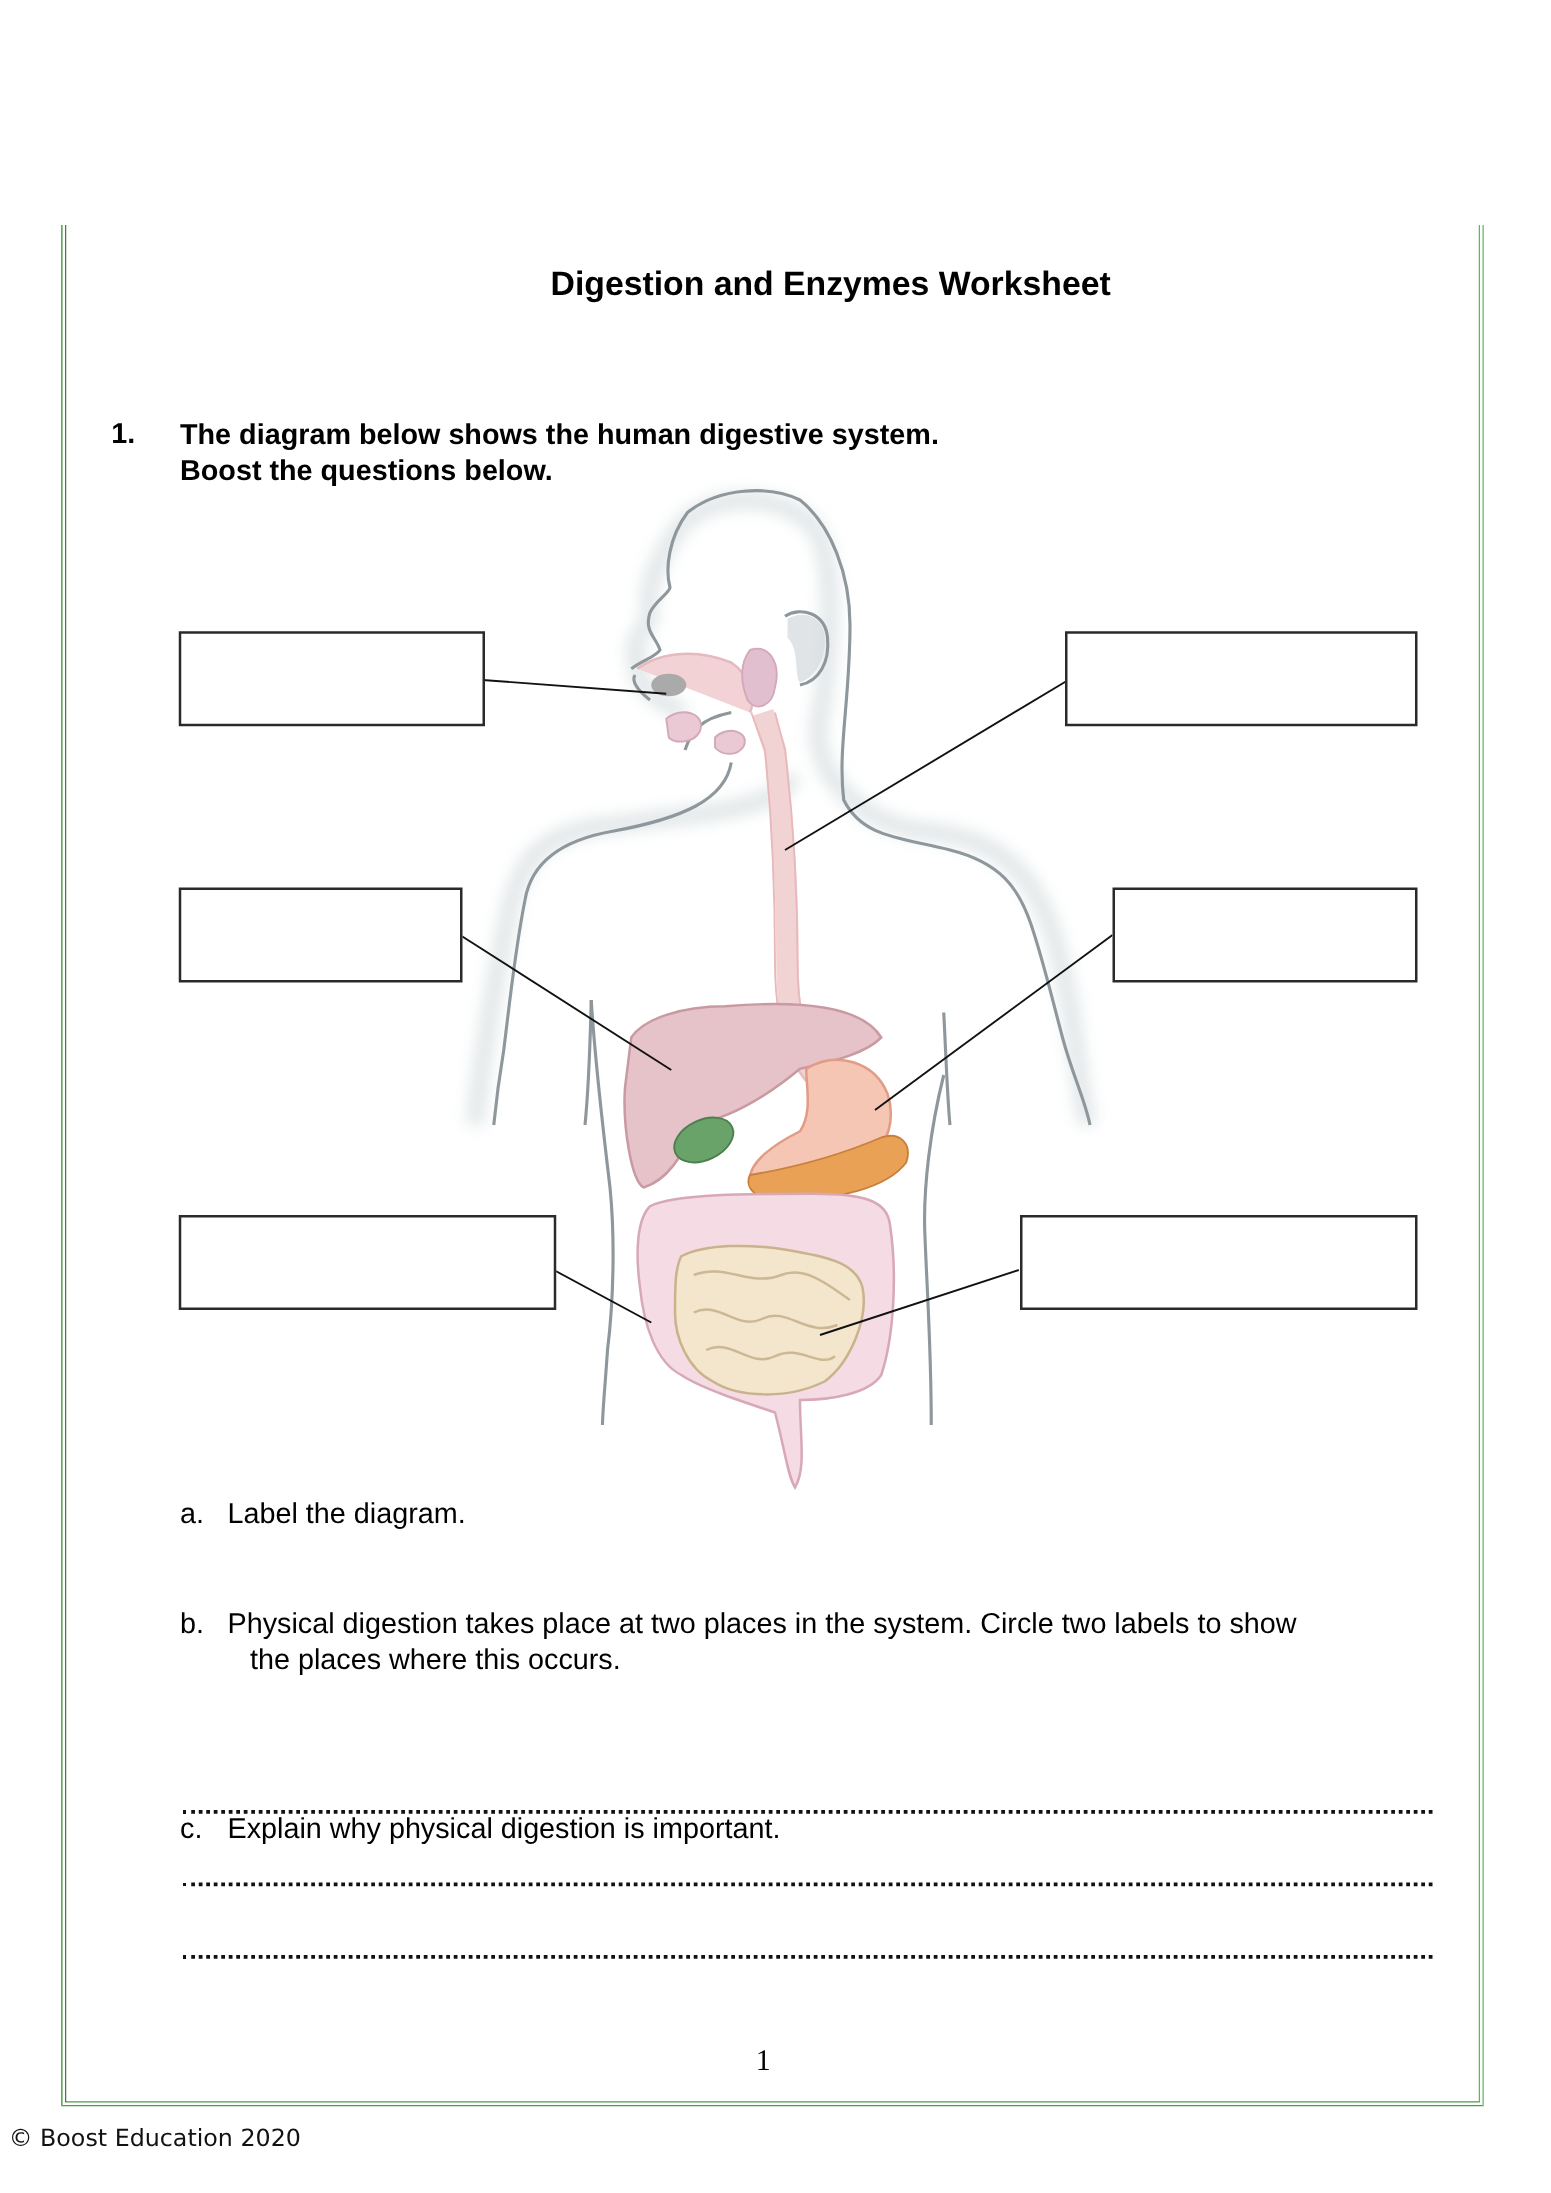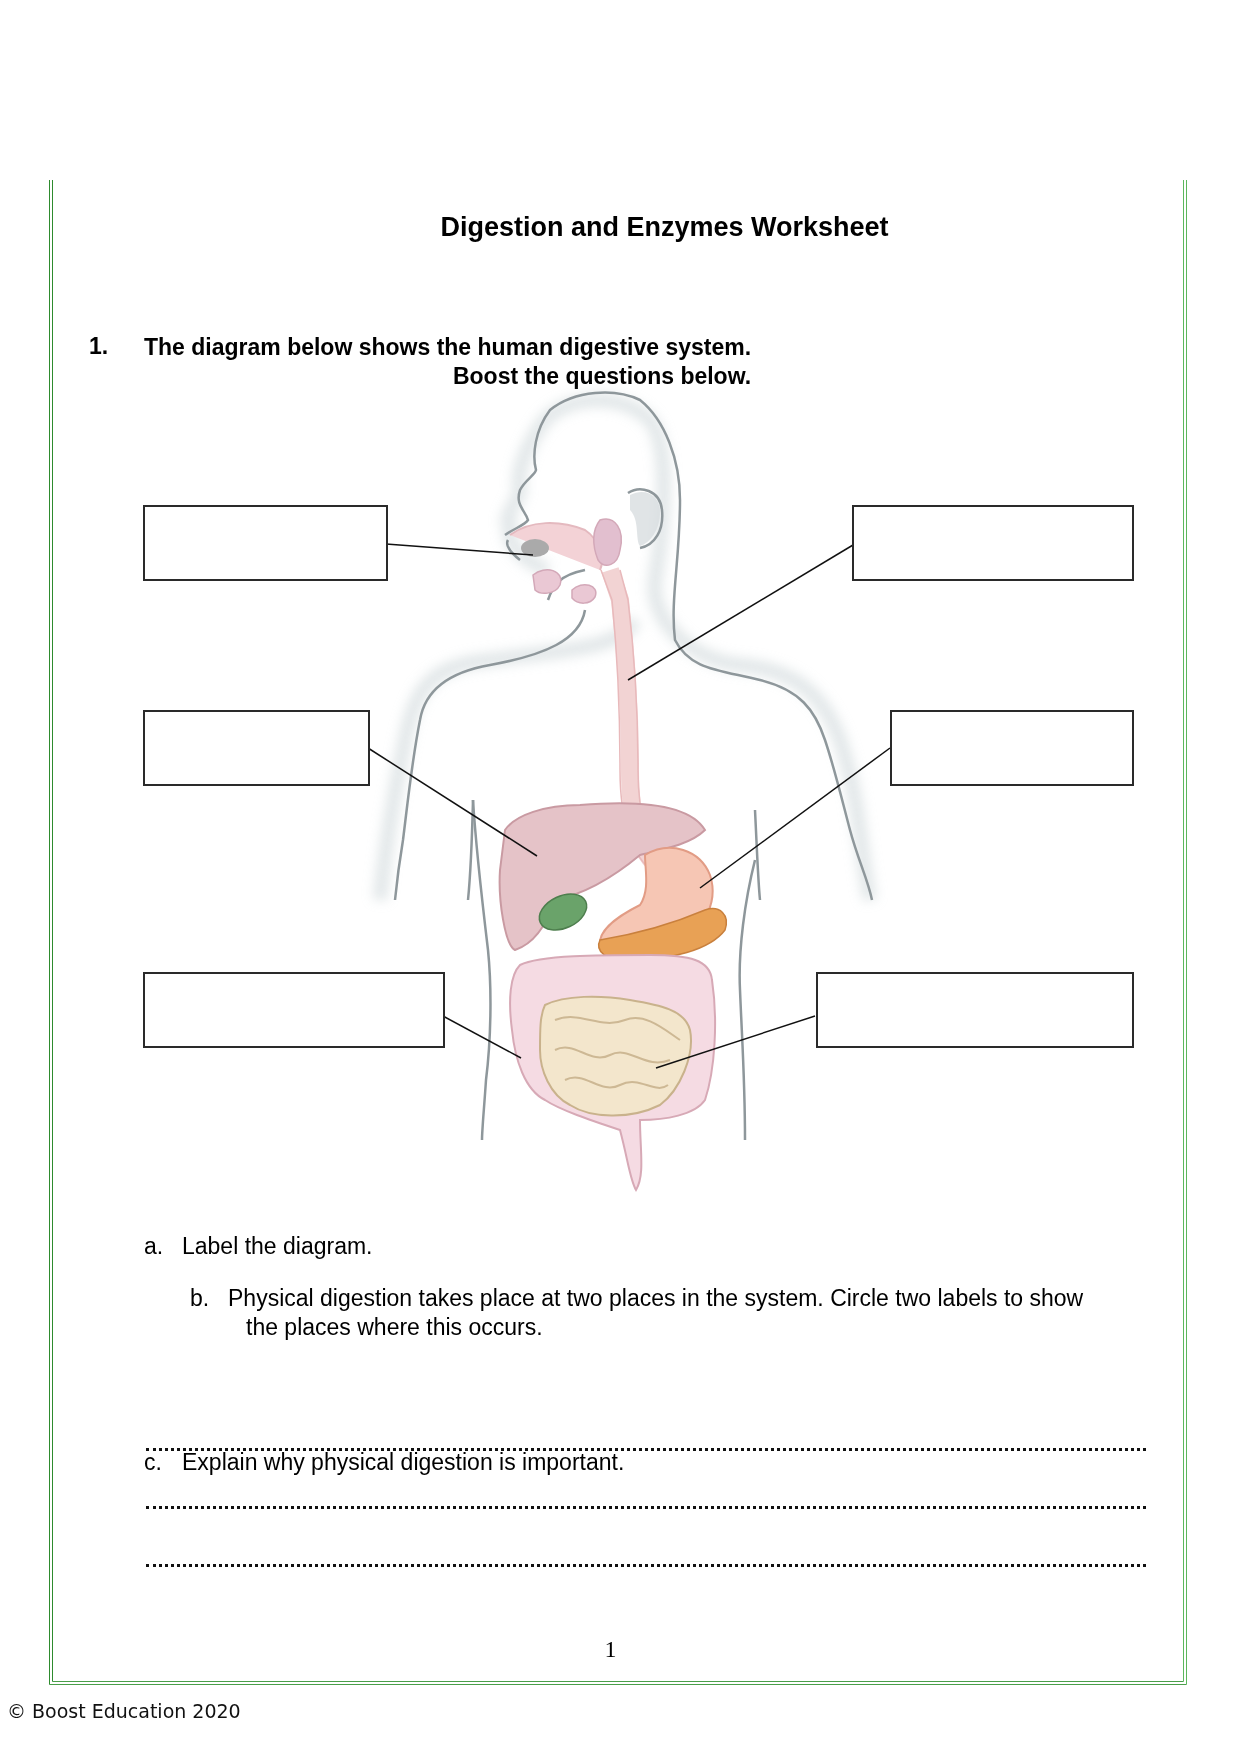--- a/index.html
+++ b/index.html
@@ -4,21 +4,21 @@
 <style>
   html, body { margin: 0; padding: 0; background: #ffffff; }
   body { width: 1241px; height: 1754px; position: relative; overflow: hidden; font-family: "Liberation Sans", sans-serif; color: #000; }
   .page-frame {
     position: absolute; left: 49px; top: 180px; width: 1138px; height: 1505px;
     border-left: 4px double #2e8b2e; border-right: 4px double #5cb85c; border-bottom: 4px double #4a9e4a;
     box-sizing: border-box;
   }
   .title { position: absolute; left: 0; width: 1241px; top: 212px; text-align: center; font-weight: bold; font-size: 27px; font-family: "Liberation Sans", sans-serif; padding-left: 44px; }
   .q-num { position: absolute; left: 89px; top: 333px; font-weight: bold; font-size: 23px; }
-  .q-text { position: absolute; left: 144px; top: 333px; font-weight: bold; font-size: 23px; line-height: 29px; text-align: right; }
+  .q-text { position: absolute; left: 144px; top: 333px; font-weight: bold; font-size: 23px; line-height: 29px; }
   .diagram { position: absolute; left: 0; top: 0; width: 1241px; height: 1754px; pointer-events: none; }
   .label-box { position: absolute; border: 2px solid #2a2a2a; background: #fff; box-sizing: border-box; pointer-events: auto; }
   .sub-q { position: absolute; left: 144px; font-size: 23px; line-height: 29px; }
   .sub-q .letter { display: inline-block; width: 38px; }
   .sub-q .cont { display: block; padding-left: 56px; }
   .answer-line { position: absolute; left: 146px; width: 1000px; height: 0; border-bottom: 3px dotted #111; }
   .page-num { position: absolute; left: 0; width: 1221px; top: 1636px; text-align: center; font-family: "Liberation Serif", serif; font-size: 24px; }
   .footer { position: absolute; left: 7px; top: 1700px; font-size: 19px; font-family: "DejaVu Sans", sans-serif; color: #111; }
 </style>
 </head>
@@ -96,24 +96,24 @@
   </g>
 </svg>
 
 <div class="label-box" style="left:143px; top:505px; width:245px; height:76px;"></div>
 <div class="label-box" style="left:852px; top:505px; width:282px; height:76px;"></div>
 <div class="label-box" style="left:143px; top:710px; width:227px; height:76px;"></div>
 <div class="label-box" style="left:890px; top:710px; width:244px; height:76px;"></div>
 <div class="label-box" style="left:143px; top:972px; width:302px; height:76px;"></div>
 <div class="label-box" style="left:816px; top:972px; width:318px; height:76px;"></div>
 
-<div class="sub-q" style="top:1232px;">
+<div class="sub-q" style="top:1196px;">
   <span class="letter">a.</span><span>Label the diagram.</span>
 </div>
-<div class="sub-q" style="top:1284px;margin-left:46px;">
+<div class="sub-q" style="top:1284px;">
   <span class="letter">b.</span><span>Physical digestion takes place at two places in the system. Circle two labels to show</span>
   <span class="cont">the places where this occurs.</span>
 </div>
 <div class="sub-q" style="top:1448px;">
   <span class="letter">c.</span><span>Explain why physical digestion is important.</span>
 </div>
 
 <div class="answer-line" style="top:1448px;"></div>
 <div class="answer-line" style="top:1506px;"></div>
 <div class="answer-line" style="top:1564px;"></div>

